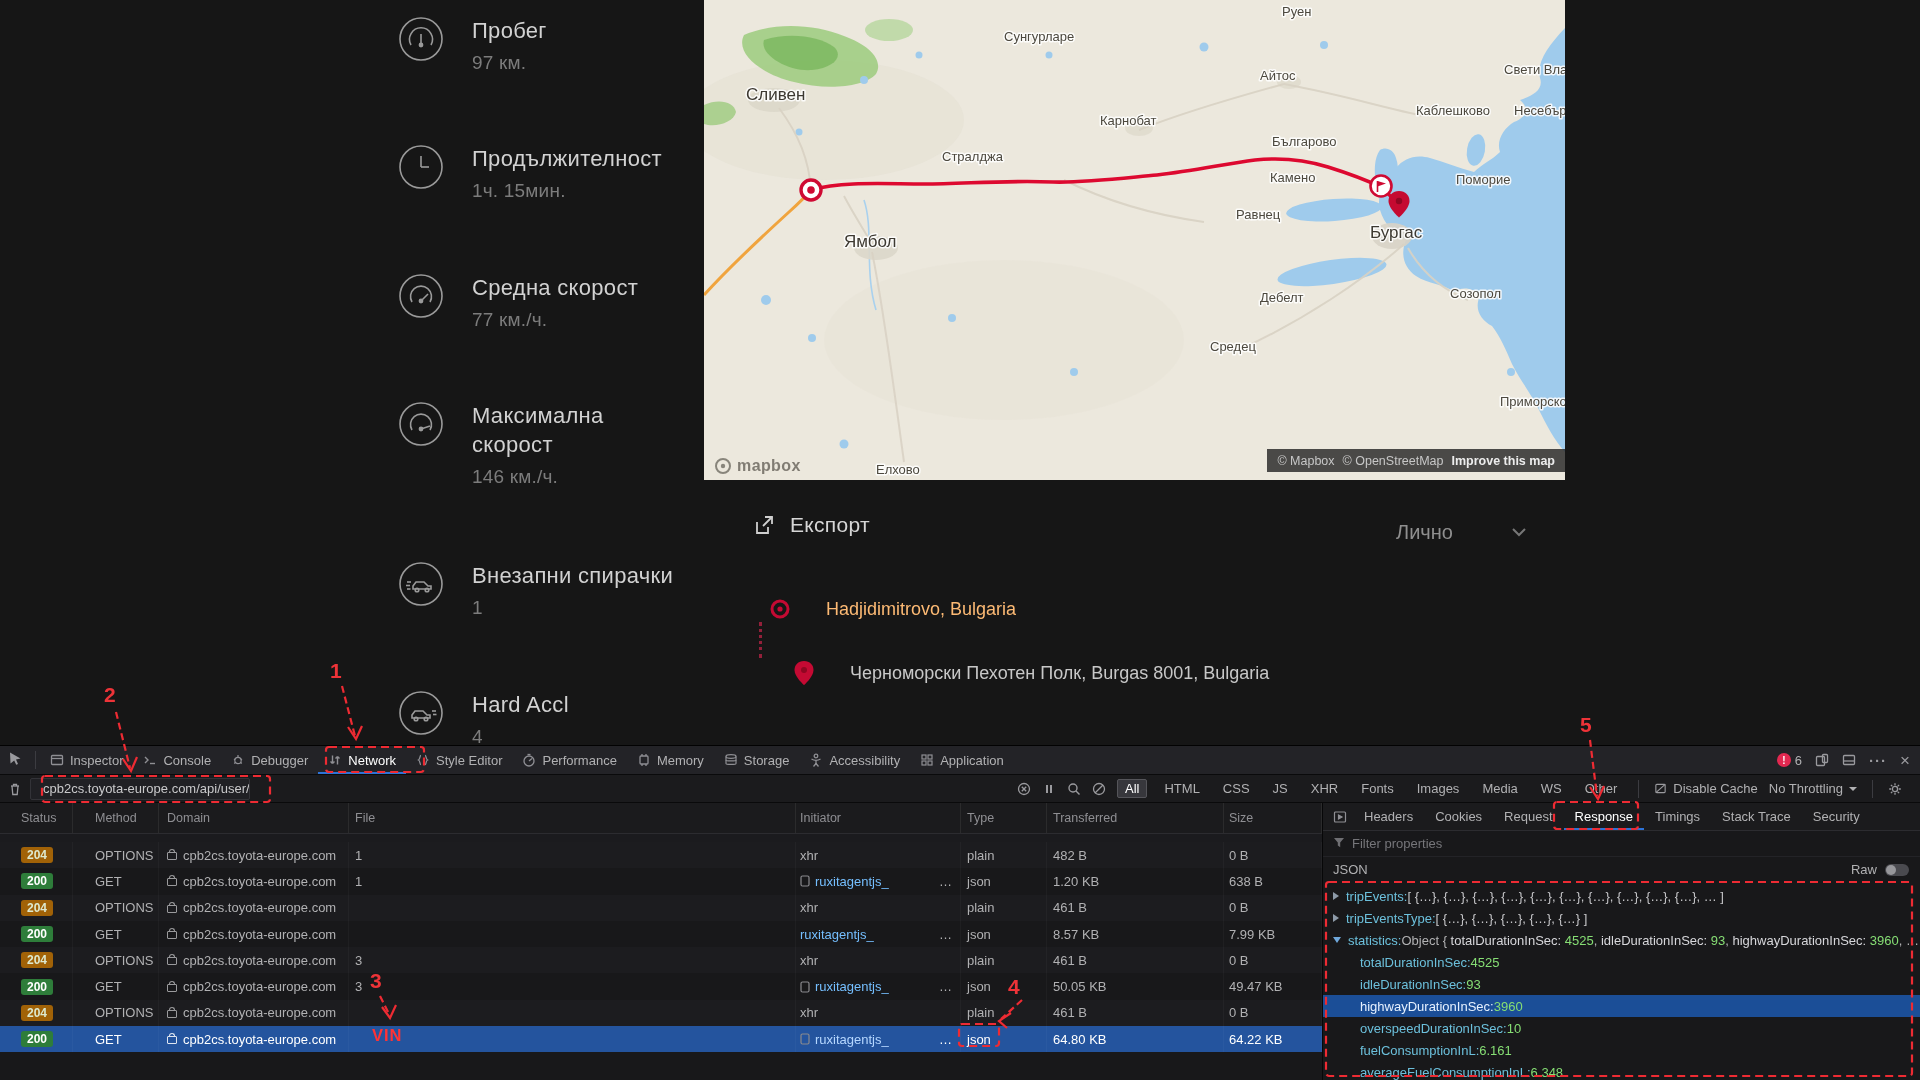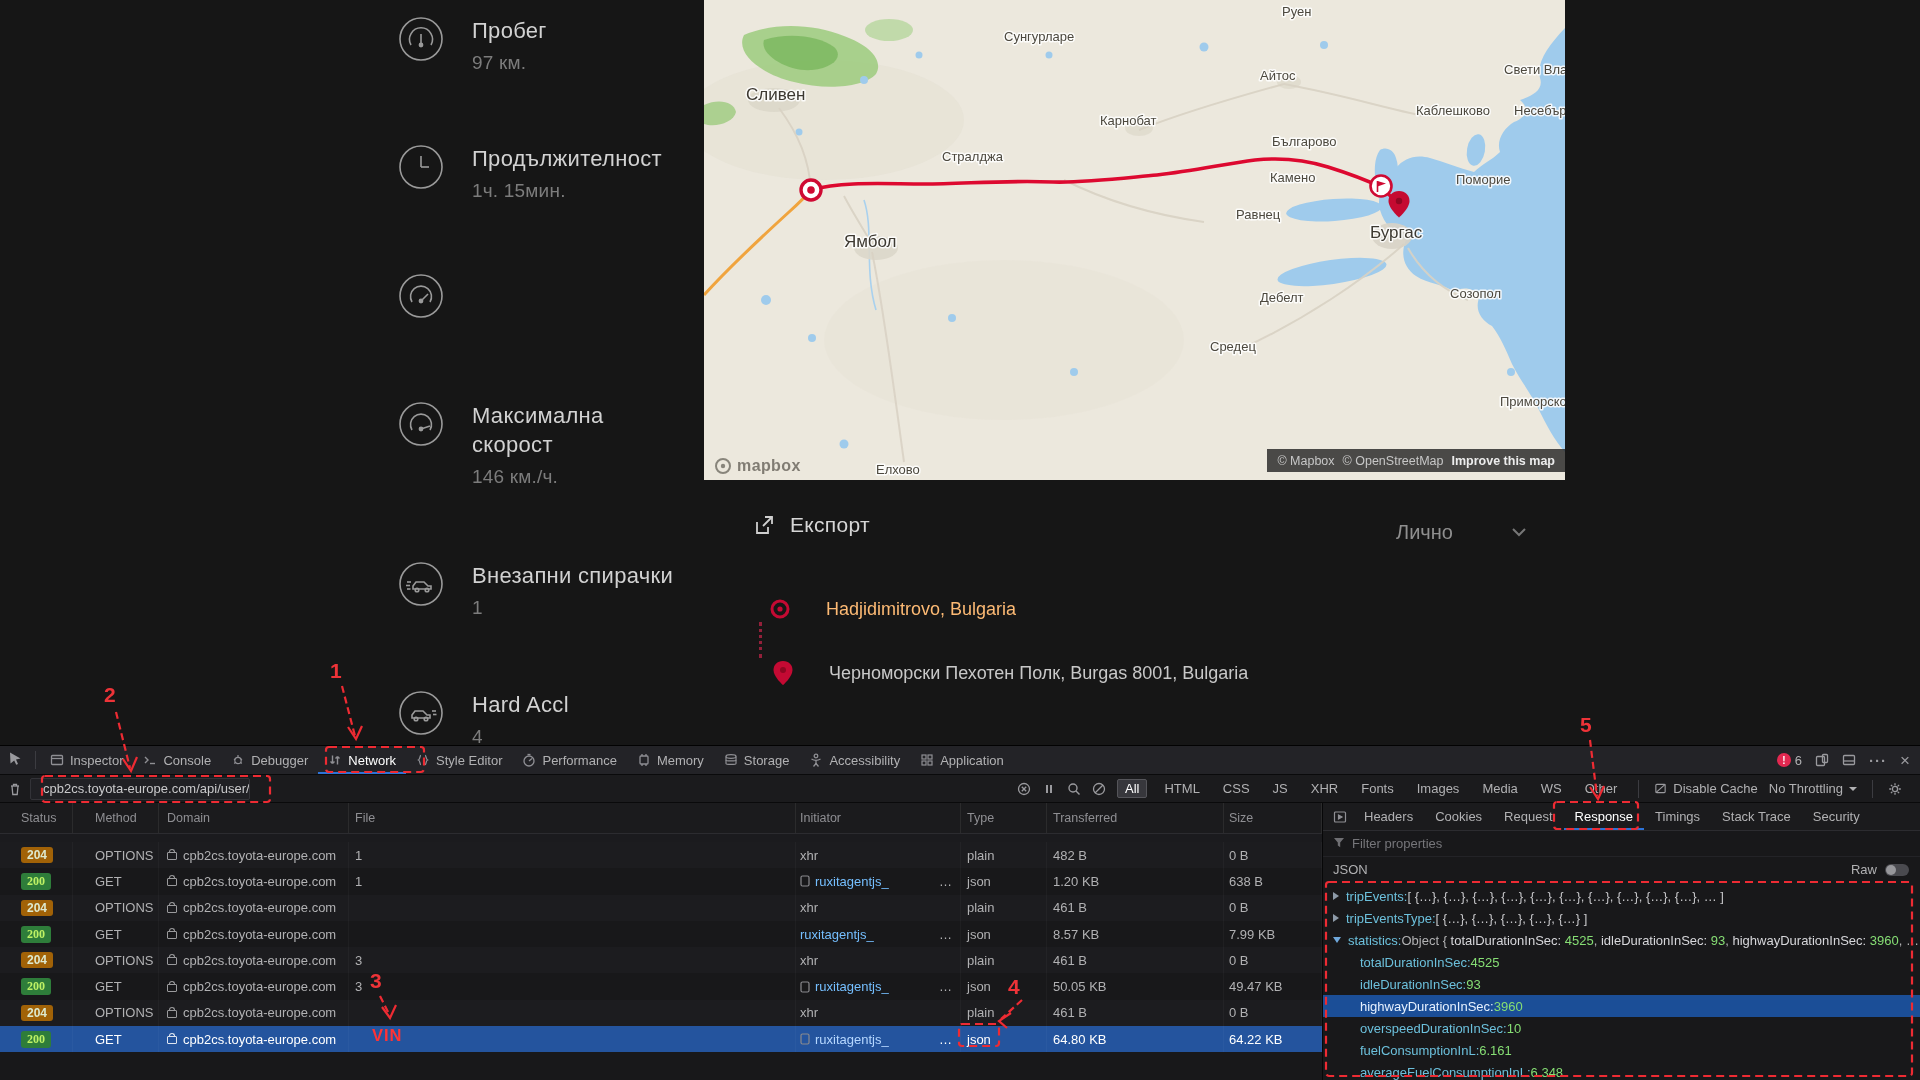--- a/index.html
+++ b/index.html
@@ -24,21 +24,21 @@
   .mb-logo{position:absolute;left:10px;bottom:5px;display:flex;align-items:center;gap:5px;
            font-size:16px;font-weight:600;color:rgba(70,66,58,.65);letter-spacing:.4px;}
 
   
   .export-row{position:absolute;left:752px;top:513px;display:flex;align-items:center;gap:14px;
               color:#d6d6d6;font-size:21px;letter-spacing:.3px;cursor:default;}
   .privacy{position:absolute;left:1396px;top:521px;width:130px;display:flex;align-items:center;
            justify-content:space-between;color:#8f8f8f;font-size:20px;}
   .route-row{position:absolute;display:flex;align-items:center;gap:34px;font-size:18px;}
   .route-start{left:768px;top:597px;color:#fdba74;}
-  .route-end{left:771px;top:659px;color:#c8c8c8;}
+  .route-end{left:792px;top:659px;color:#c8c8c8;}
   .route-connector{position:absolute;left:759px;top:622px;height:36px;border-left:3px dotted #93203a;}
 
   
   .devtools{position:absolute;left:0;top:745px;width:1920px;height:335px;background:#18181a;
             border-top:1px solid #020202;color:#b1b1b3;font-size:13px;}
   .dt-toolbar1{height:28px;background:#232327;display:flex;align-items:center;border-bottom:1px solid #0a0a0b;}
   .dt-picker{padding:0 8px;color:#9a9a9e;}
   .dt-sep{width:1px;height:18px;background:#3c3c41;margin:0 4px;}
   .dt-tab{display:flex;align-items:center;gap:6px;padding:0 10px;height:100%;color:#b1b1b3;cursor:default;}
   .dt-tab .ticon{color:#8f8f94;display:flex;}
@@ -76,21 +76,21 @@
   .c-status{width:73px;padding-left:21px;box-sizing:border-box;}
   .c-method{width:86px;padding-left:22px;box-sizing:border-box;}
   .c-domain{width:190px;padding-left:8px;box-sizing:border-box;gap:6px;}
   .c-file{width:447px;padding-left:6px;box-sizing:border-box;}
   .c-init{width:165px;padding-left:4px;box-sizing:border-box;gap:5px;position:relative;}
   .c-type{width:86px;padding-left:6px;box-sizing:border-box;}
   .c-trans{width:177px;padding-left:6px;box-sizing:border-box;}
   .c-size{width:98px;padding-left:5px;box-sizing:border-box;}
   .badge{display:inline-block;padding:1px 6px;border-radius:3px;font-size:12px;font-weight:600;}
   .s204{background:#a16207;color:#dde9cf;}
-  .s200{background:#2e7d3a;color:#bef264;font-family:Liberation Serif, serif;}
+  .s200{background:#2e7d3a;color:#ffffff;}
   .lock{width:8px;height:6px;border:1px solid currentColor;border-radius:1px;position:relative;flex:none;margin-top:2px;opacity:.85;}
   .lock:before{content:"";position:absolute;left:1px;top:-4px;width:4px;height:3px;border:1px solid currentColor;
                border-bottom:none;border-radius:3px 3px 0 0;}
   .ilink{color:#75bfff;}
   .selected .ilink{color:#b5d7ff;}
   .itrail{position:absolute;right:8px;color:inherit;}
   .docicon{color:#8a8a8e;display:flex;flex:none;}
 
   .detail-panel{flex:1;border-left:1px solid #070708;display:flex;flex-direction:column;}
   .detail-tabs{height:28px;display:flex;align-items:center;border-bottom:1px solid #2c2c30;background:#1b1b1d;}
@@ -156,20 +156,24 @@
       </div>
   </div>
 
   <div class="stat" style="top:273px">
     <svg class="sicon" viewBox="0 0 46 46" fill="none" stroke="currentColor" stroke-width="1.6">
       <circle cx="23" cy="23" r="21"></circle>
         <path d="M14,29 a10.5,10.5 0 1 1 18,0"></path>
         <line x1="23" y1="28" x2="30" y2="21"></line>
         <circle cx="23" cy="28" r="1.6" fill="currentColor"></circle>
     </svg>
+    <div class="stat-text">
+        <div class="label">Средна скорост</div>
+        <div class="value">77 км./ч.</div>
+      </div>
   </div>
 
   <div class="stat" style="top:401px">
     <svg class="sicon" viewBox="0 0 46 46" fill="none" stroke="currentColor" stroke-width="1.6">
       <circle cx="23" cy="23" r="21"></circle>
         <path d="M14,29 a10.5,10.5 0 1 1 18,0"></path>
         <line x1="23" y1="28" x2="32" y2="25"></line>
         <circle cx="23" cy="28" r="1.6" fill="currentColor"></circle>
     </svg>
     <div class="stat-text">

